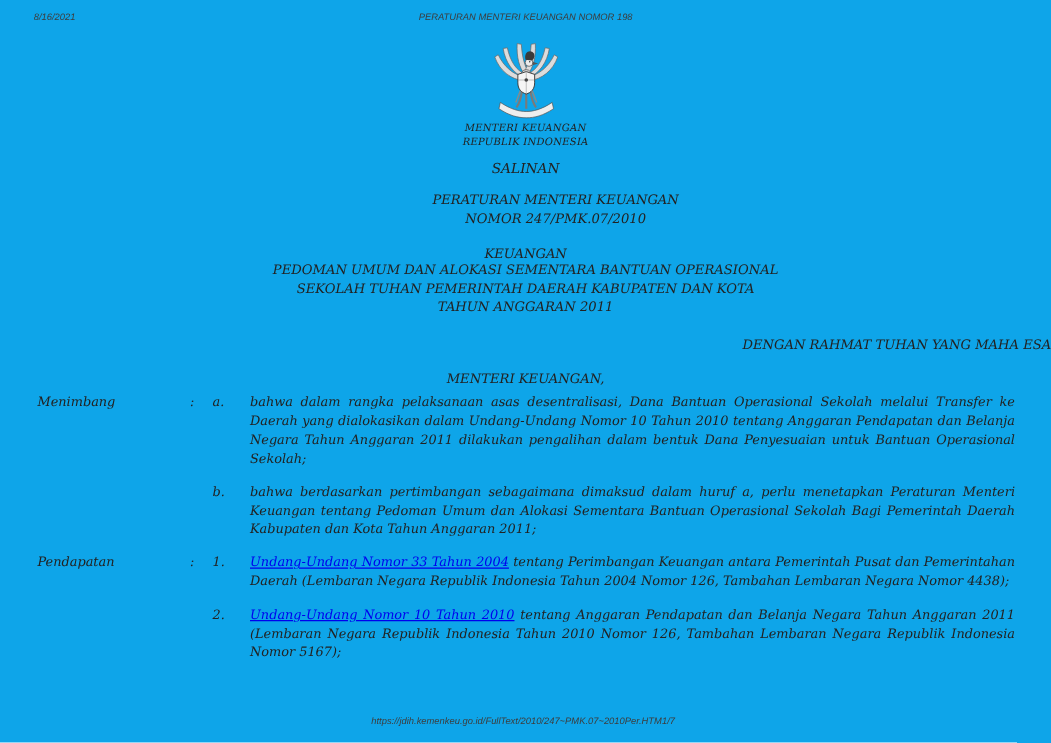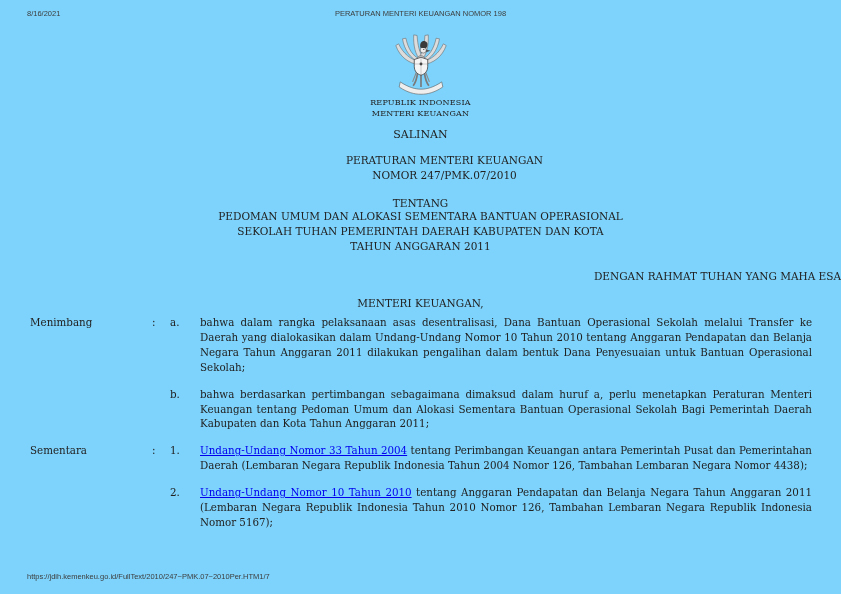--- a/index.html
+++ b/index.html
@@ -1,43 +1,44 @@
 <!DOCTYPE html>
 <html><head>
 <meta charset="utf-8">
 <style>
   html, body { margin: 0; padding: 0; background: #ffffff; }
   .page {
     position: relative;
     width: 841px;
     height: 594px;
-    background: #7dd3fc;
+    background: #0ea5e9;
     overflow: hidden;
     font-family: "DejaVu Serif", serif;
     color: #222222;
+    font-style: italic;
   }
   
   .print-header {
     position: absolute;
     top: 9px; left: 27px; right: 27px;
     height: 11px;
     font-family: "Liberation Sans", sans-serif;
     font-size: 7.5px;
     color: #3d3d3d;
   }
   .print-date { position: absolute; left: 0; top: 0; }
   .print-title { position: absolute; left: 0; right: 0; top: 0; text-align: center; }
   .print-footer {
     position: absolute;
     bottom: 13px; left: 27px; right: 31px;
     font-family: "Liberation Sans", sans-serif;
     font-size: 7.5px;
     color: #3d3d3d;
     display: flex;
-    justify-content: flex-start;
+    justify-content: center;
   }
   
   .doc { position: absolute; top: 26px; left: 0; width: 100%; }
   .emblem-wrap { text-align: center; }
   svg.emblem { display: block; margin: 6px auto 0 auto; }
   .emblem-caption {
     text-align: center;
     font-size: 8px;
     line-height: 10.5px;
     letter-spacing: 0.2px;
@@ -110,33 +111,33 @@
         <circle cx="54" cy="32" r="5.5" fill="#ececec" stroke="#444" stroke-width="1"></circle>
         <path d="M49,28 C46,17 56,12 61,19 C63,24 60,28 58,29 Z" fill="#3a3a3a"></path>
         <path d="M59,31 L67,33.5 L59,36 Z" fill="#555"></path>
         <circle cx="55" cy="31" r="1" fill="#222"></circle>
 
         <path d="M50,45 L62,49 L62,61 C62,70 57,75 50,77 C43,75 38,70 38,61 L38,49 Z" fill="#f5f5f5" stroke="#333" stroke-width="1.3"></path>
         <path d="M50,45 L50,77 M38,57 L62,57" fill="none" stroke="#888" stroke-width="0.7"></path>
         <circle cx="50" cy="57" r="2.6" fill="#444"></circle>
       </svg>
       <div class="emblem-caption">
+        <div>MENTERI KEUANGAN</div>
         <div>REPUBLIK INDONESIA</div>
-        <div>MENTERI KEUANGAN</div>
       </div>
     </div>
 
     <div class="salinan">SALINAN</div>
 
     <div class="doc-title">
       <div>PERATURAN MENTERI KEUANGAN</div>
       <div>NOMOR 247/PMK.07/2010</div>
     </div>
 
-    <div class="tentang">TENTANG</div>
+    <div class="tentang">KEUANGAN</div>
 
     <div class="subject">
       <div>PEDOMAN UMUM DAN ALOKASI SEMENTARA BANTUAN OPERASIONAL</div>
       <div>SEKOLAH TUHAN PEMERINTAH DAERAH KABUPATEN DAN KOTA</div>
       <div>TAHUN ANGGARAN 2011</div>
     </div>
 
     <div class="invocation">DENGAN RAHMAT TUHAN YANG MAHA ESA</div>
 
     <div class="authority">MENTERI KEUANGAN,</div>
@@ -152,21 +153,21 @@
             <div class="item-text">bahwa dalam rangka pelaksanaan asas desentralisasi, Dana Bantuan Operasional Sekolah melalui Transfer ke Daerah yang dialokasikan dalam Undang-Undang Nomor 10 Tahun 2010 tentang Anggaran Pendapatan dan Belanja Negara Tahun Anggaran 2011 dilakukan pengalihan dalam bentuk Dana Penyesuaian untuk Bantuan Operasional Sekolah;</div>
           </div>
           <div class="clause-item">
             <div class="item-marker">b.</div>
             <div class="item-text">bahwa berdasarkan pertimbangan sebagaimana dimaksud dalam huruf a, perlu menetapkan Peraturan Menteri Keuangan tentang Pedoman Umum dan Alokasi Sementara Bantuan Operasional Sekolah Bagi Pemerintah Daerah Kabupaten dan Kota Tahun Anggaran 2011;</div>
           </div>
         </div>
       </div>
 
       <div class="clause-row">
-        <div class="clause-label">Sementara</div>
+        <div class="clause-label">Pendapatan</div>
         <div class="clause-colon">:</div>
         <div class="clause-items">
           <div class="clause-item">
             <div class="item-marker">1.</div>
             <div class="item-text"><a class="law-link">Undang-Undang Nomor 33 Tahun 2004</a><span> tentang Perimbangan Keuangan antara Pemerintah Pusat dan Pemerintahan Daerah (Lembaran Negara Republik Indonesia Tahun 2004 Nomor 126, Tambahan Lembaran Negara Nomor 4438);</span></div>
           </div>
           <div class="clause-item">
             <div class="item-marker">2.</div>
             <div class="item-text"><a class="law-link">Undang-Undang Nomor 10 Tahun 2010</a><span> tentang Anggaran Pendapatan dan Belanja Negara Tahun Anggaran 2011 (Lembaran Negara Republik Indonesia Tahun 2010 Nomor 126, Tambahan Lembaran Negara Republik Indonesia Nomor 5167);</span></div>
           </div>

